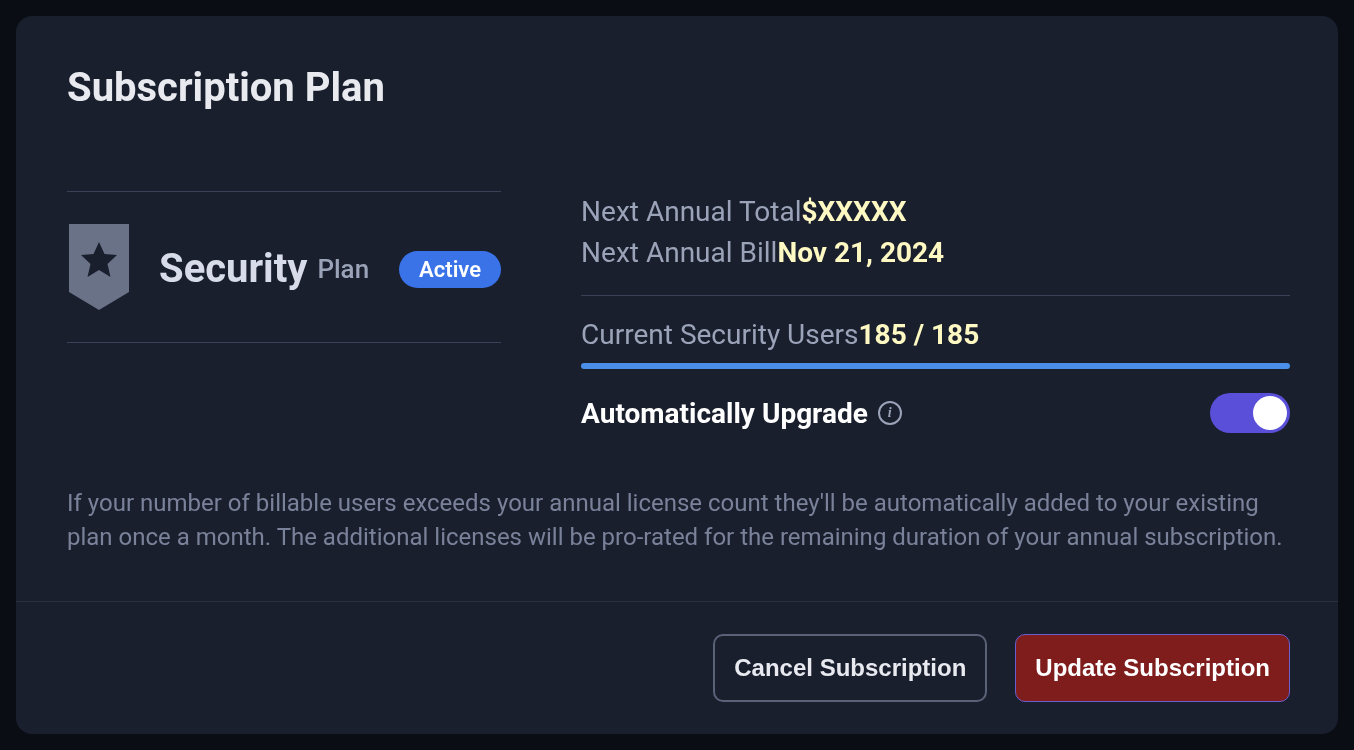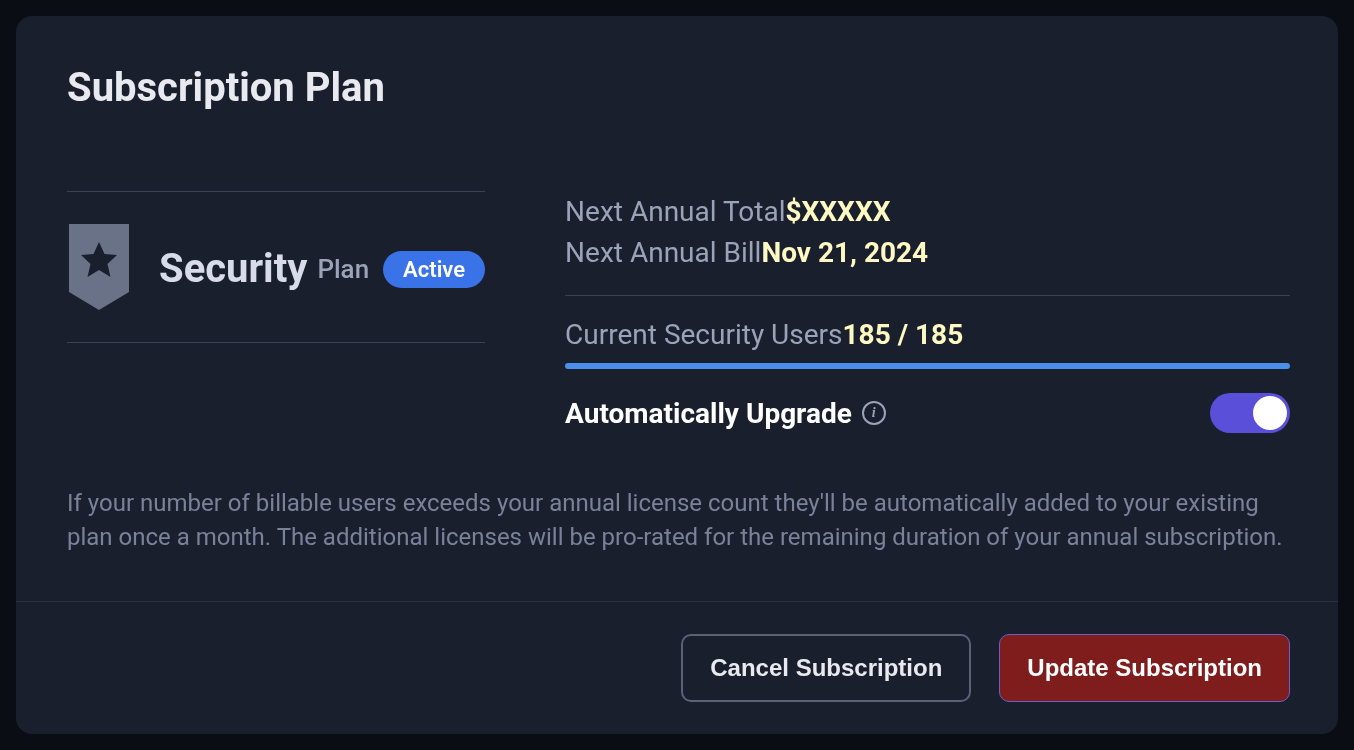--- a/index.html
+++ b/index.html
@@ -62,21 +62,21 @@
     }
     .plan-name {
       color: #d8dce8;
       font-size: 40px;
       font-weight: 700;
       line-height: 1;
     }
     .plan-sub-row {
       display: flex;
       align-items: center;
-      gap: 14px;
+      gap: 30px;
     }
     .plan-sub-label {
       color: #9aa3b8;
       font-size: 26px;
       font-weight: 500;
     }
     .badge {
       background: #3a72e8;
       color: #fff;
       font-size: 22px;
@@ -178,21 +178,21 @@
     .card-footer {
       border-top: 1px solid #2a3042;
       padding: 32px 48px;
       display: flex;
       justify-content: flex-end;
       gap: 28px;
     }
     .btn {
       font-size: 24px;
       font-weight: 700;
-      padding: 18px 27px;
+      padding: 18px 19px;
       border-radius: 10px;
       cursor: pointer;
       border: none;
     }
     .btn-outline {
       background: transparent;
       color: #e8eaf0;
       border: 2px solid #5a6278;
     }
     .btn-primary {

